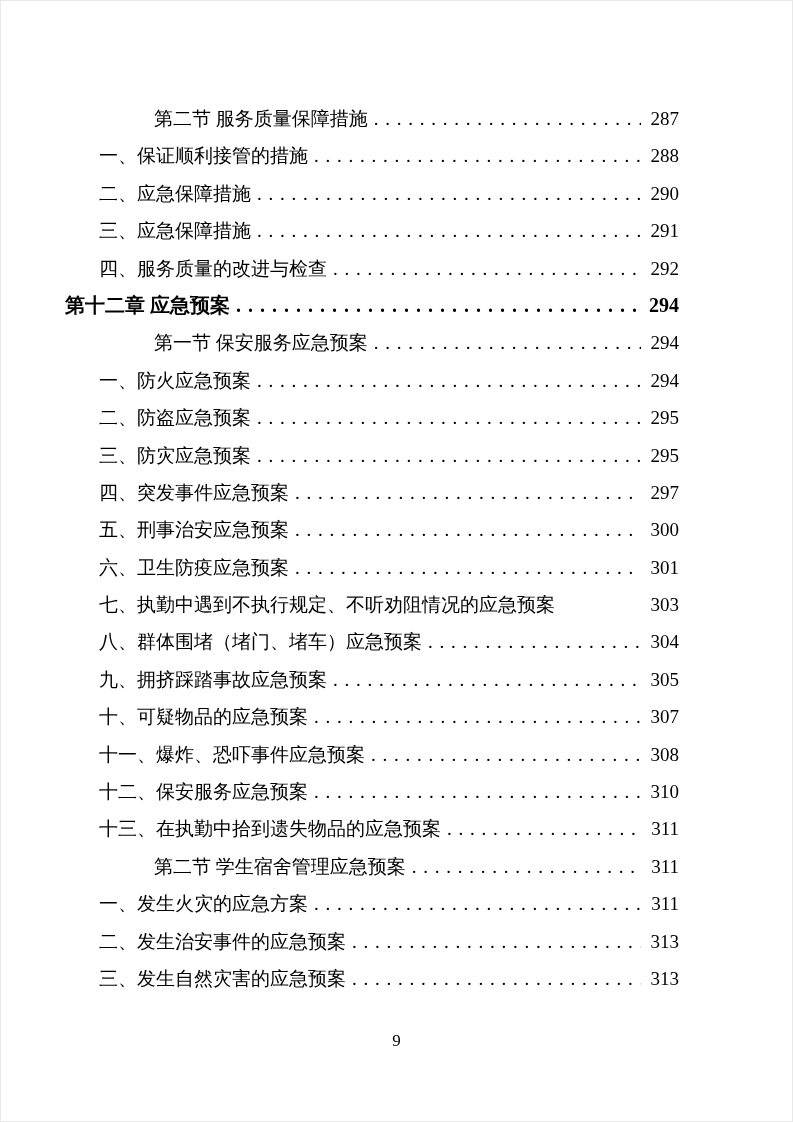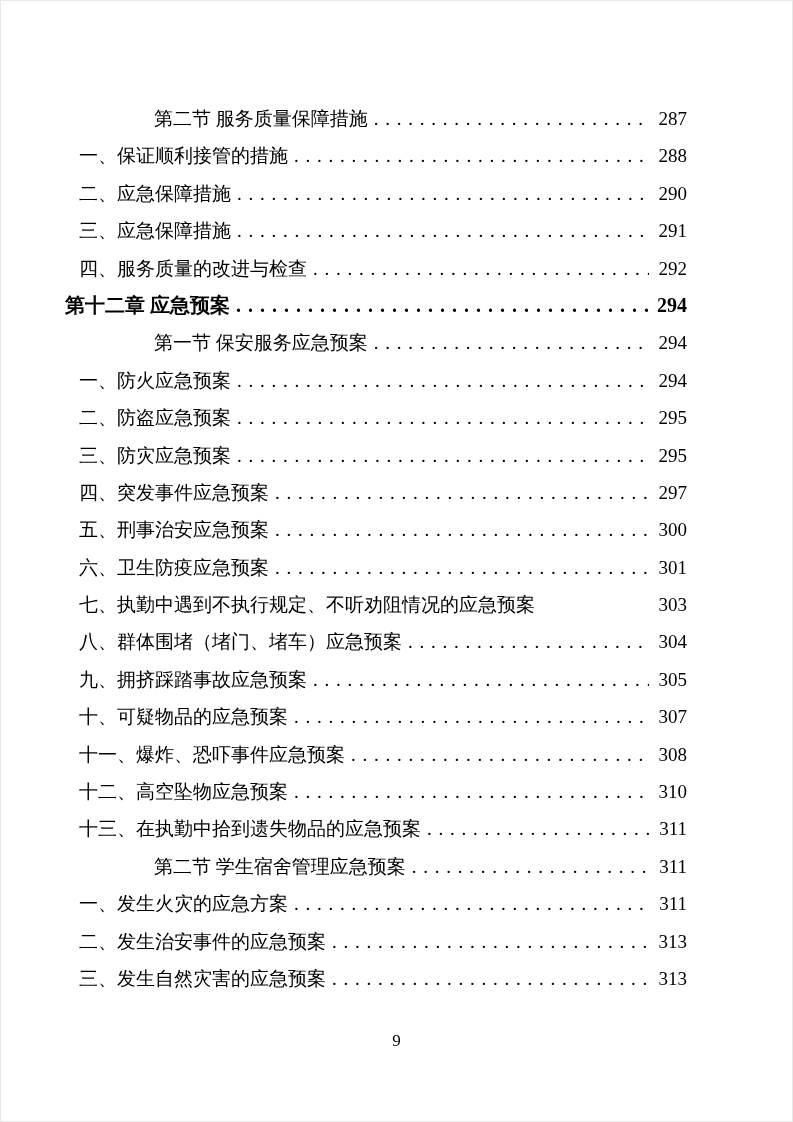--- a/index.html
+++ b/index.html
@@ -15,40 +15,40 @@
     box-sizing: border-box;
     border: 1px solid #e8e8e8;
     font-family: "Liberation Serif", "DejaVu Serif", serif;
     color: #000000;
     overflow: hidden;
   }
   .toc-list {
     position: absolute;
     top: 99px;
     left: 0;
-    right: 105px;
+    right: 113px;
   }
   .toc-row {
     display: flex;
     align-items: baseline;
     height: 37.4px;
     font-size: 19px;
     line-height: 37.4px;
     white-space: nowrap;
   }
   .toc-row.chapter {
     font-weight: bold;
     font-size: 20px;
     padding-left: 64px;
   }
   .toc-row.section {
     padding-left: 153px;
   }
   .toc-row.item {
-    padding-left: 78px;
+    padding-left: 98px;
   }
   .toc-title {
     flex: 0 0 auto;
   }
   .toc-leader {
     flex: 1 1 auto;
     overflow: hidden;
     white-space: nowrap;
     margin: 0 4px 0 6px;
     min-width: 0;
@@ -165,21 +165,21 @@
       <span class="toc-title">十、可疑物品的应急预案</span>
       <span class="toc-leader"></span>
       <span class="toc-page-num">307</span>
     </div>
       <div class="toc-row item">
       <span class="toc-title">十一、爆炸、恐吓事件应急预案</span>
       <span class="toc-leader"></span>
       <span class="toc-page-num">308</span>
     </div>
       <div class="toc-row item">
-      <span class="toc-title">十二、高空坠物应急预案</span>
+      <span class="toc-title">十二、保安服务应急预案</span>
       <span class="toc-leader"></span>
       <span class="toc-page-num">310</span>
     </div>
       <div class="toc-row item">
       <span class="toc-title">十三、在执勤中拾到遗失物品的应急预案</span>
       <span class="toc-leader"></span>
       <span class="toc-page-num">311</span>
     </div>
       <div class="toc-row section">
       <span class="toc-title">第二节 学生宿舍管理应急预案</span>

